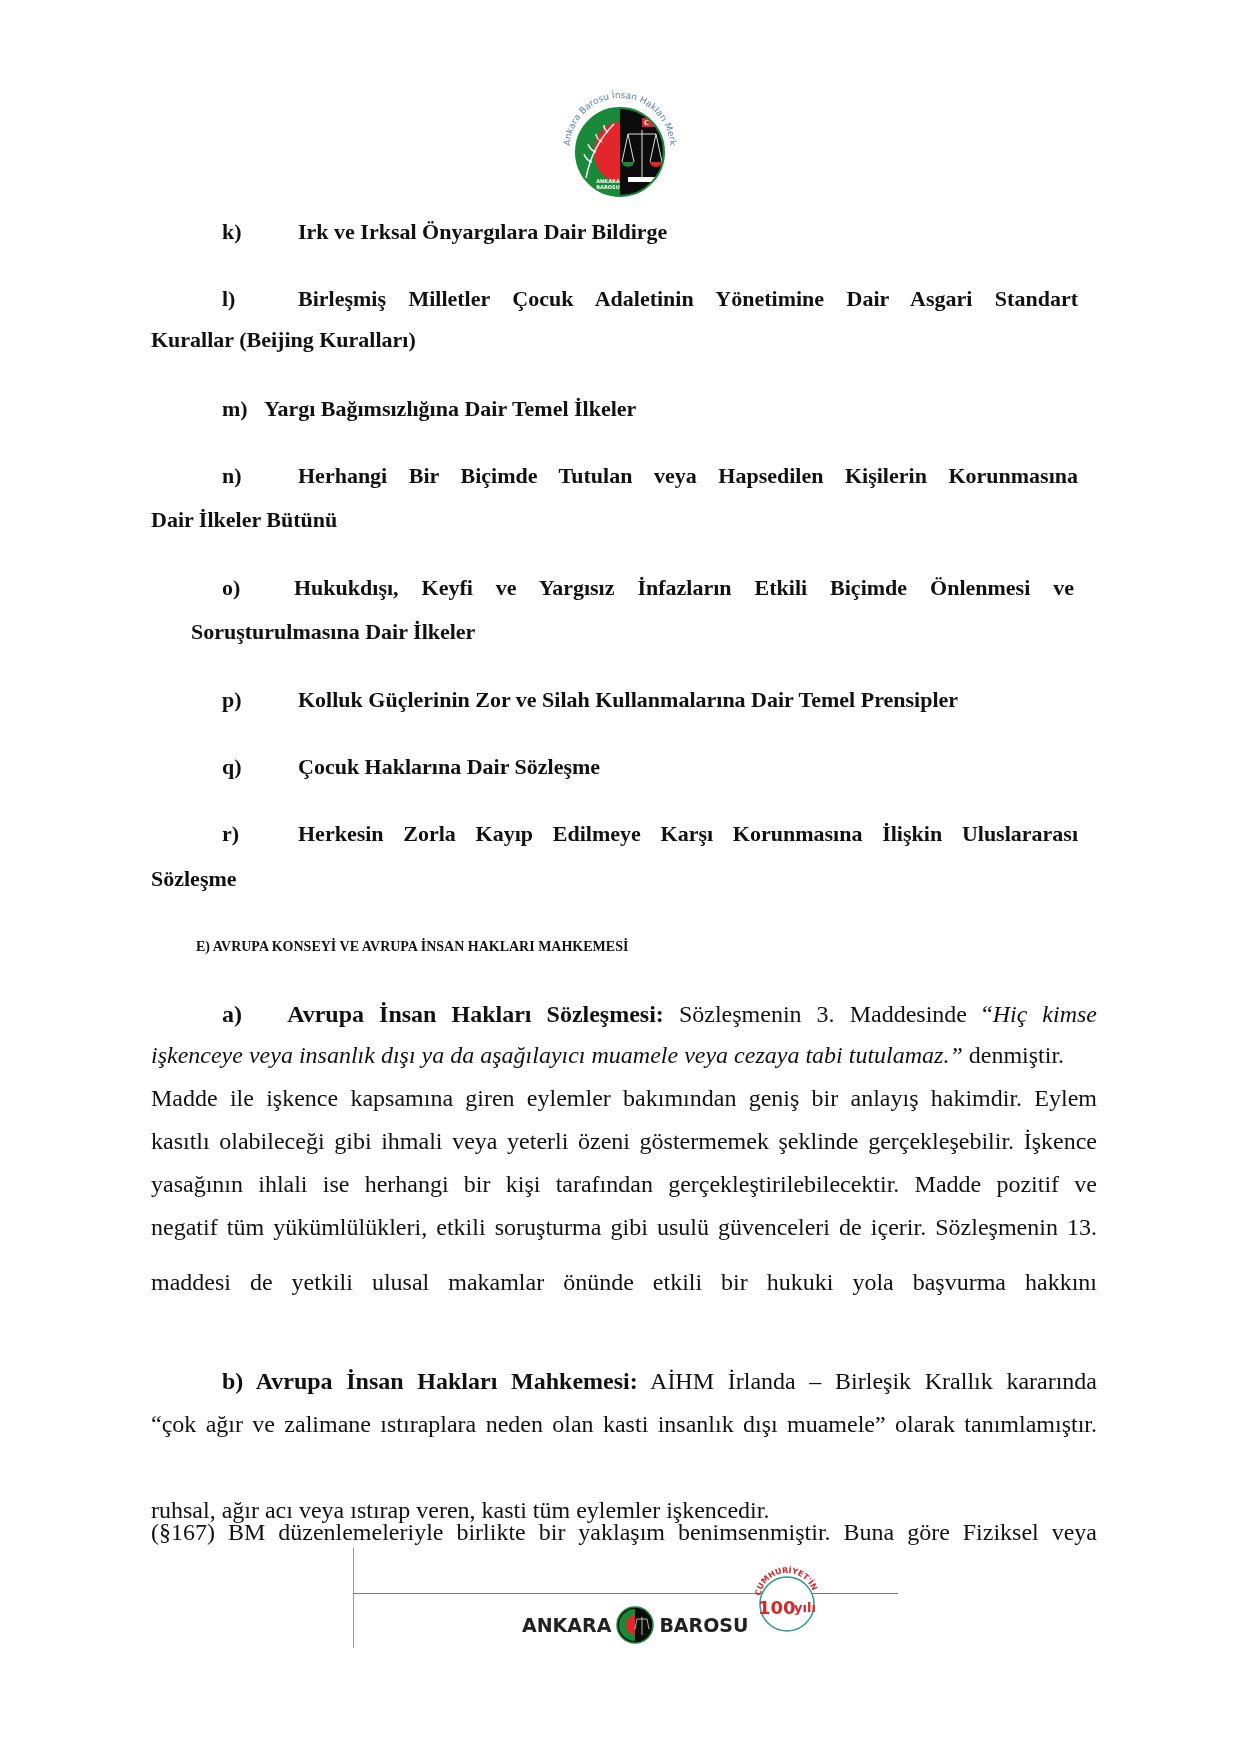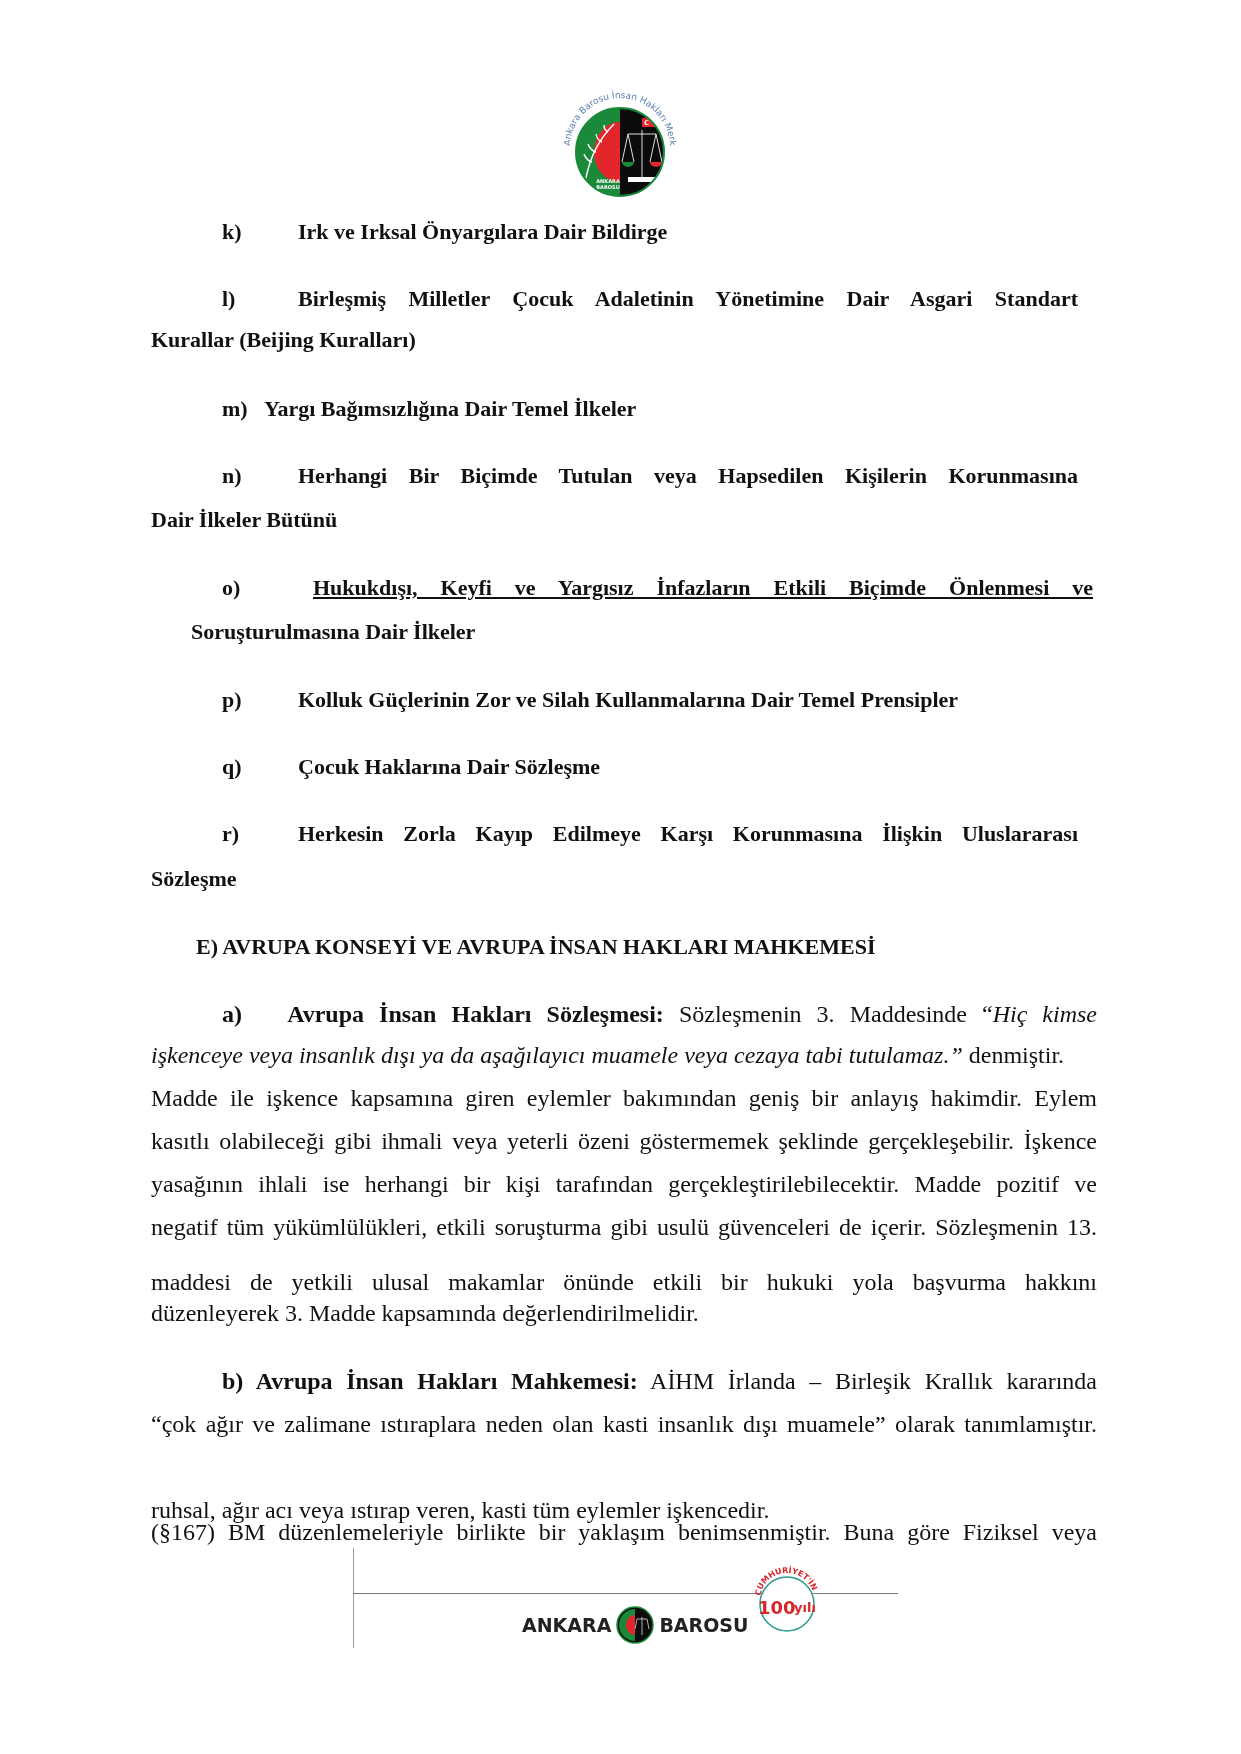--- a/index.html
+++ b/index.html
@@ -10,21 +10,21 @@
   
   .hdr-logo { position: absolute; left: 556px; top: 82px; width: 128px; height: 128px; }
   .bold { font-weight: bold; }
   .par-line { position: absolute; left: 151px; width: 946px; font-size: 24px; line-height: 28px; white-space: nowrap; }
   .par-line.j { text-align: justify; text-align-last: justify; white-space: normal; }
 
   .lab { position: absolute; font-weight: bold; font-size: 22px; line-height: 28px; }
   .item { position: absolute; font-weight: bold; font-size: 22px; line-height: 28px; white-space: nowrap; }
   .item.j { text-align: justify; text-align-last: justify; white-space: normal; }
 
-  .sec-title { position: absolute; left: 196px; top: 933px; font-size: 22px; font-weight: bold; line-height: 28px; }
+  .sec-title { position: absolute; left: 196px; top: 933px; font-size: 14px; font-weight: bold; line-height: 28px; }
 
   i, em { font-style: italic; }
 
   
   .ft-vline { position: absolute; left: 353px; top: 1548px; width: 1px; height: 100px; background: #999; }
   .ft-hline { position: absolute; left: 353px; top: 1593px; width: 545px; height: 1px; background: #777; }
   .ft-brand { position: absolute; left: 522px; top: 1600px; height: 50px; display: flex; align-items: center; gap: 4px;
               font-family: "DejaVu Sans", sans-serif; font-weight: bold; font-size: 19px; color: #222; }
   .ft-badge { position: absolute; left: 748px; top: 1560px; width: 78px; height: 78px; }
 </style>
@@ -82,21 +82,21 @@
   <span class="item" style="left:151px; top:326px;">Kurallar (Beijing Kuralları)</span>
 
   <span class="lab" style="left:222px; top:395px;">m)</span>
   <span class="item" style="left:264px; top:395px;">Yargı Bağımsızlığına Dair Temel İlkeler</span>
 
   <span class="lab" style="left:222px; top:462px;">n)</span>
   <span class="item j" style="left:298px; top:462px; width:780px;">Herhangi Bir Biçimde Tutulan veya Hapsedilen Kişilerin Korunmasına</span>
   <span class="item" style="left:151px; top:506px;">Dair İlkeler Bütünü</span>
 
   <span class="lab" style="left:222px; top:574px;">o)</span>
-  <span class="item j" style="left:313px; top:574px; width:780px;text-decoration:underline;">Hukukdışı, Keyfi ve Yargısız İnfazların Etkili Biçimde Önlenmesi ve</span>
+  <span class="item j" style="left:294px; top:574px; width:780px;">Hukukdışı, Keyfi ve Yargısız İnfazların Etkili Biçimde Önlenmesi ve</span>
   <span class="item" style="left:151px; top:618px;margin-left:40px;">Soruşturulmasına Dair İlkeler</span>
 
   <span class="lab" style="left:222px; top:686px;">p)</span>
   <span class="item" style="left:298px; top:686px;">Kolluk Güçlerinin Zor ve Silah Kullanmalarına Dair Temel Prensipler</span>
 
   <span class="lab" style="left:222px; top:753px;">q)</span>
   <span class="item" style="left:298px; top:753px;">Çocuk Haklarına Dair Sözleşme</span>
 
   <span class="lab" style="left:222px; top:820px;">r)</span>
   <span class="item j" style="left:298px; top:820px; width:780px;">Herkesin Zorla Kayıp Edilmeye Karşı Korunmasına İlişkin Uluslararası</span>
@@ -107,21 +107,20 @@
   <div class="par-line j" style="top:1000px; left:222px; width:875px;">
     <span class="bold">a)</span>&nbsp;&nbsp;
     <span class="bold">Avrupa İnsan Hakları Sözleşmesi:</span><span> Sözleşmenin 3. Maddesinde “</span><i>Hiç kimse</i>
   </div>
   <div class="par-line" style="top:1041px;"><i>işkenceye veya insanlık dışı ya da aşağılayıcı muamele veya cezaya tabi tutulamaz.”</i><span> denmiştir.</span></div>
   <div class="par-line j" style="top:1084px;">Madde ile işkence kapsamına giren eylemler bakımından geniş bir anlayış hakimdir.  Eylem</div>
   <div class="par-line j" style="top:1127px;">kasıtlı olabileceği gibi ihmali veya yeterli özeni göstermemek şeklinde gerçekleşebilir. İşkence</div>
   <div class="par-line j" style="top:1170px;">yasağının ihlali ise herhangi bir kişi tarafından gerçekleştirilebilecektir. Madde pozitif ve</div>
   <div class="par-line j" style="top:1213px;">negatif tüm yükümlülükleri, etkili soruşturma gibi usulü güvenceleri de içerir. Sözleşmenin 13.</div>
   <div class="par-line j" style="top:1256px;margin-top:12px;">maddesi de yetkili ulusal makamlar önünde etkili bir hukuki yola başvurma hakkını</div>
-  <div class="par-line" style="top:1299px;">düzenleyerek 3. Madde kapsamında değerlendirilmelidir.</div>
 
   <div class="par-line j" style="top:1367px; left:222px; width:875px;">
     <span class="bold">b) Avrupa İnsan Hakları Mahkemesi:</span><span> AİHM İrlanda – Birleşik Krallık kararında</span>
   </div>
   <div class="par-line j" style="top:1410px;font-family:Liberation Serif, serif;">“çok ağır ve zalimane ıstıraplara neden olan kasti insanlık dışı muamele” olarak tanımlamıştır.</div>
   <div class="par-line j" style="top:1509px;margin-top:9px;">(§167) BM düzenlemeleriyle birlikte bir yaklaşım benimsenmiştir. Buna göre Fiziksel veya</div>
   <div class="par-line" style="top:1496px;">ruhsal, ağır acı veya ıstırap veren, kasti tüm eylemler işkencedir.</div>
 
   <div class="ft-vline"></div>
   <div class="ft-hline"></div>

